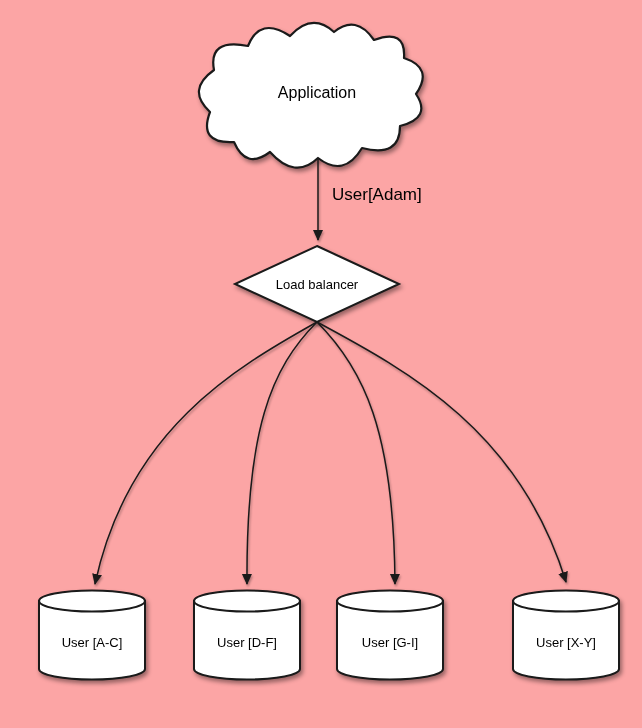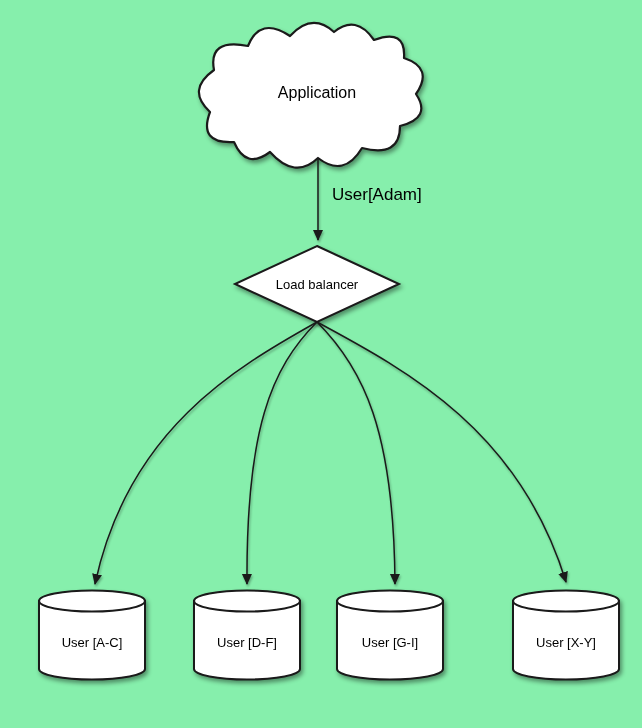--- a/index.html
+++ b/index.html
@@ -1,19 +1,19 @@
 <!DOCTYPE html>
 <html><head>
 <meta charset="utf-8">
 <style>
   html, body { margin: 0; padding: 0; background: #ffffff; }
   .canvas {
     width: 642px;
     height: 728px;
-    background: #86efac;
+    background: #fca5a5;
     position: relative;
     overflow: hidden;
     font-family: "Liberation Sans", sans-serif;
   }
   svg { display: block; }
 
   .outline { fill: #ffffff; stroke: #1a1a1a; }
   .cloud-path { stroke-width: 2.2; stroke-linejoin: round; }
   .diamond    { stroke-width: 2; stroke-linejoin: miter; }
   .cyl        { stroke-width: 2; }

